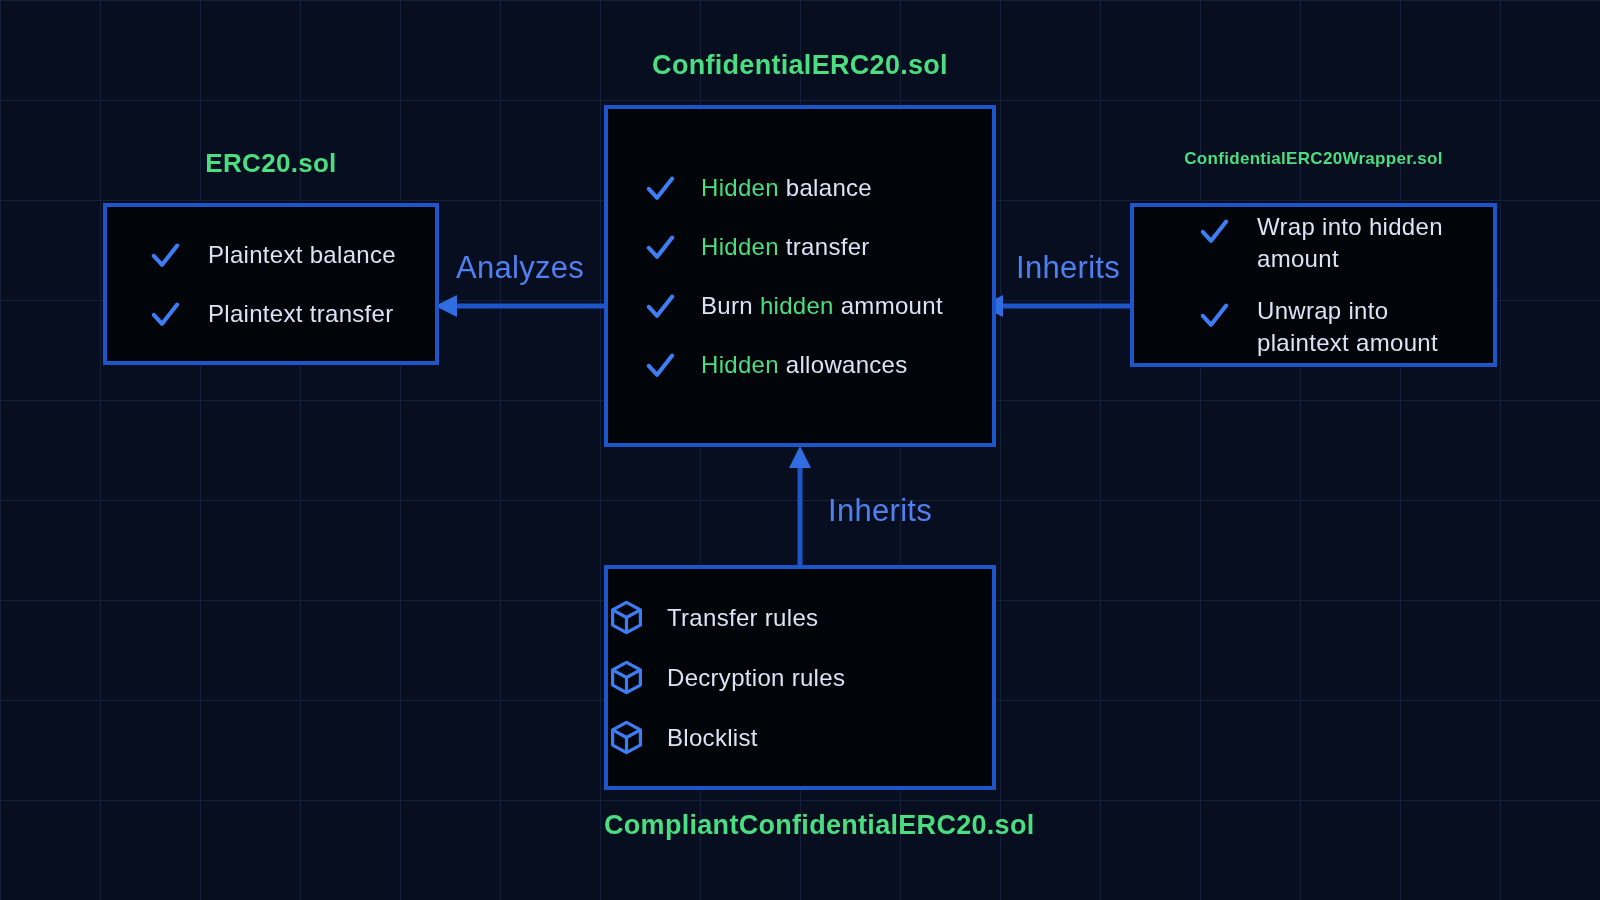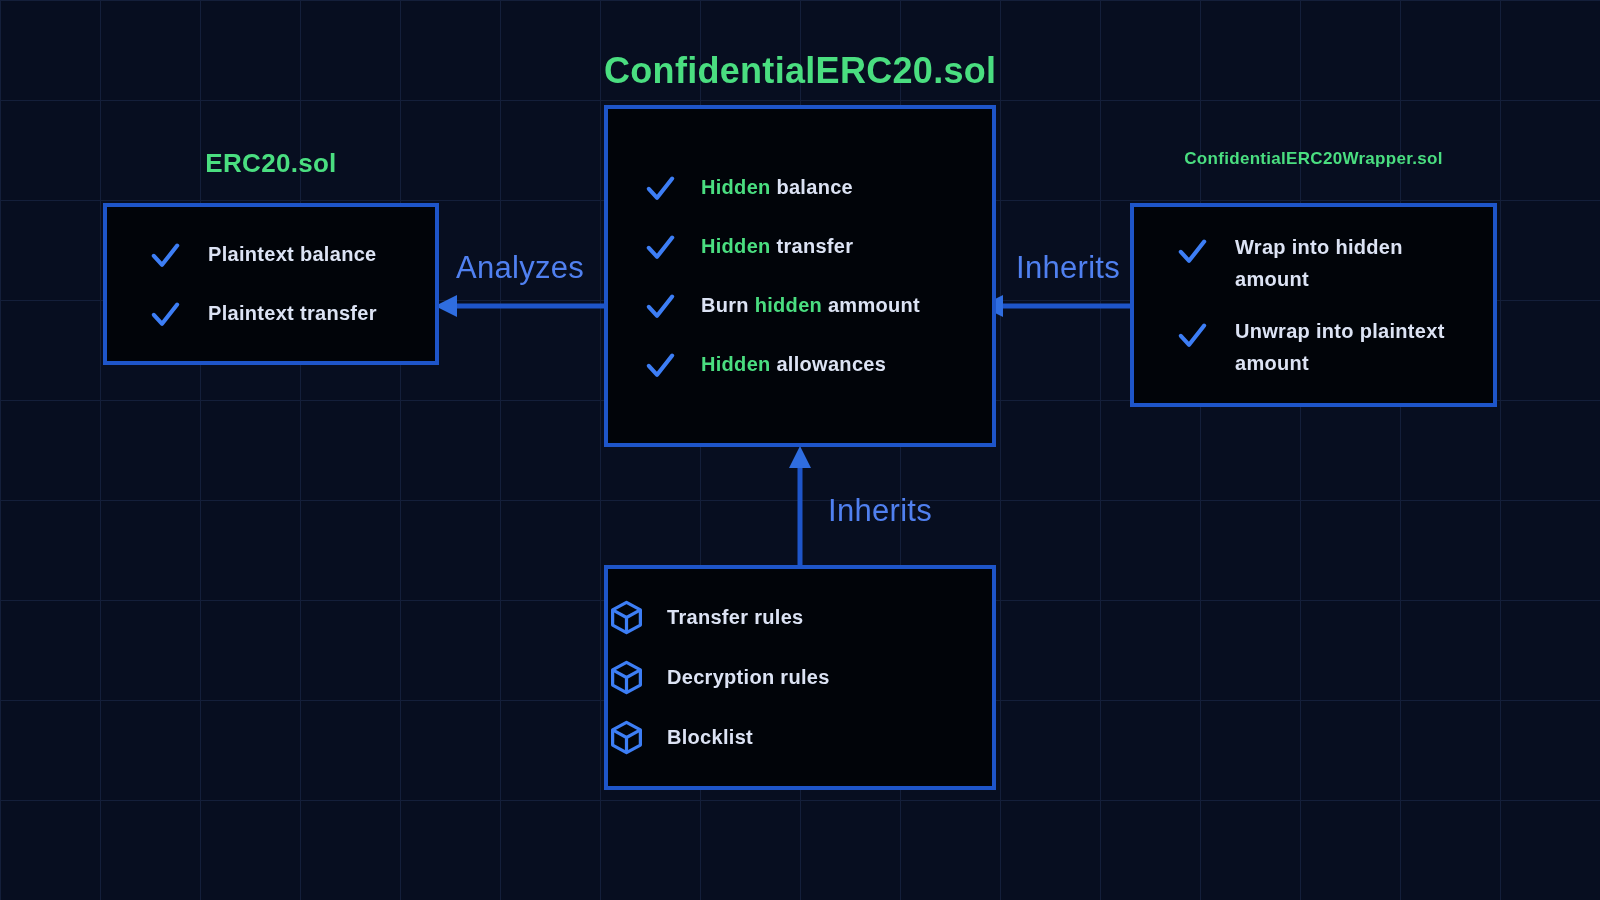--- a/index.html
+++ b/index.html
@@ -16,43 +16,43 @@
     position:absolute;background:#010409;border:4px solid #1e55c9;
     box-sizing:border-box;display:flex;flex-direction:column;justify-content:center;
   }
   .node-title{
     position:absolute;color:#4ade80;font-weight:600;text-align:center;
     letter-spacing:.3px;white-space:nowrap;
   }
   .row{display:flex;align-items:center;}
   .row-top{display:flex;align-items:flex-start;}
   .ick{flex:0 0 auto;}
-  .t{color:#dce3f4;font-size:20px;font-weight:700;letter-spacing:.3px;}
+  .t{color:#dce3f4;font-size:24px;font-weight:400;letter-spacing:.3px;}
   .t .g{color:#4ade80;}
   .t .w{color:#dce3f4;}
   .wrapline{max-width:225px;line-height:32px;}
   .edge-label{
     position:absolute;color:#5080f0;font-size:31px;font-weight:400;
     letter-spacing:.3px;white-space:nowrap;
   }
   svg.overlay{position:absolute;left:0;top:0;pointer-events:none;}
   
   #box-center{left:604px;top:105px;width:392px;height:342px;padding-left:36px;}
   #box-center .row{height:59px;}
   #box-center .t{margin-left:24px;}
   #box-left{left:103px;top:203px;width:336px;height:162px;padding-left:42px;}
   #box-left .row{height:59px;text-align:center;}
   #box-left .t{margin-left:26px;}
-  #box-right{left:1130px;top:203px;width:367px;height:204px;padding-left:42px;gap:20px;}
+  #box-right{left:1130px;top:203px;width:367px;height:164px;padding-left:64px;gap:20px;}
   #box-right .t{margin-left:26px;}
   #box-right .ick{margin-top:3px;}
   #box-bottom{left:604px;top:565px;width:392px;height:225px;}
   #box-bottom .row{height:60px;}
   #box-bottom .t{margin-left:22px;}
-  #title-center{left:604px;top:50px;width:392px;font-size:36px;}
+  #title-center{left:604px;top:50px;width:392px;font-size:27px;}
   #title-left{left:103px;top:148px;width:336px;font-size:26px;}
   #title-right{left:1080px;top:149px;width:467px;font-size:17px;text-align:center;}
   #title-bottom{left:604px;top:810px;width:392px;font-size:27px;}
   #label-analyzes{left:455px;top:250px;width:130px;text-align:center;}
   #label-inherits-right{left:1003px;top:250px;width:130px;text-align:center;}
   #label-inherits-up{left:828px;top:493px;}
 </style>
 </head>
 <body>
 
@@ -81,20 +81,21 @@
     </g>
     <g>
       <line x1="800" y1="565" x2="800" y2="464" stroke="#1e55c9" stroke-width="5"></line>
       <polygon points="800,446 789,468 811,468" fill="#2f6de0"></polygon>
     </g>
   </svg>
 
   <div class="node-title" id="title-center">ConfidentialERC20.sol</div>
   <div class="node-title" id="title-left">ERC20.sol</div>
   <div class="node-title" id="title-right">ConfidentialERC20Wrapper.sol</div>
+  <div class="node-title" id="title-bottom">CompliantConfidentialERC20.sol</div>
 
   <div class="node" id="box-center">
     <div class="row">
       <svg class="ick" width="33" height="33">
           <use href="#sym-check"></use>
         </svg>
       <span class="t"><span class="g">Hidden</span><span class="w"> balance</span></span>
     </div>
     <div class="row">
       <svg class="ick" width="33" height="33">

